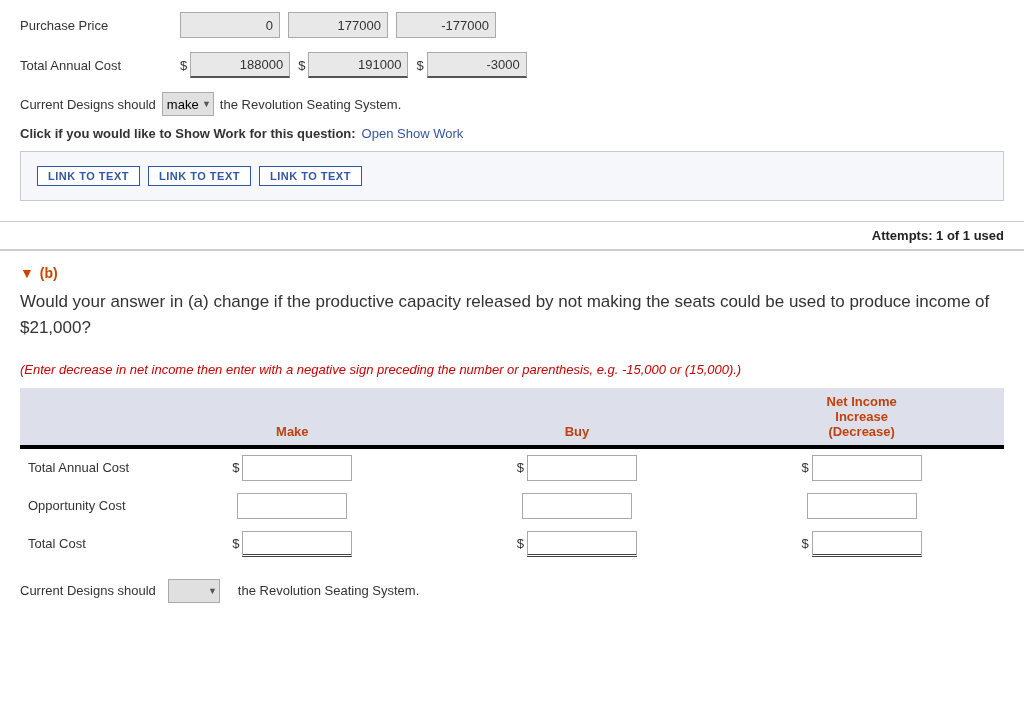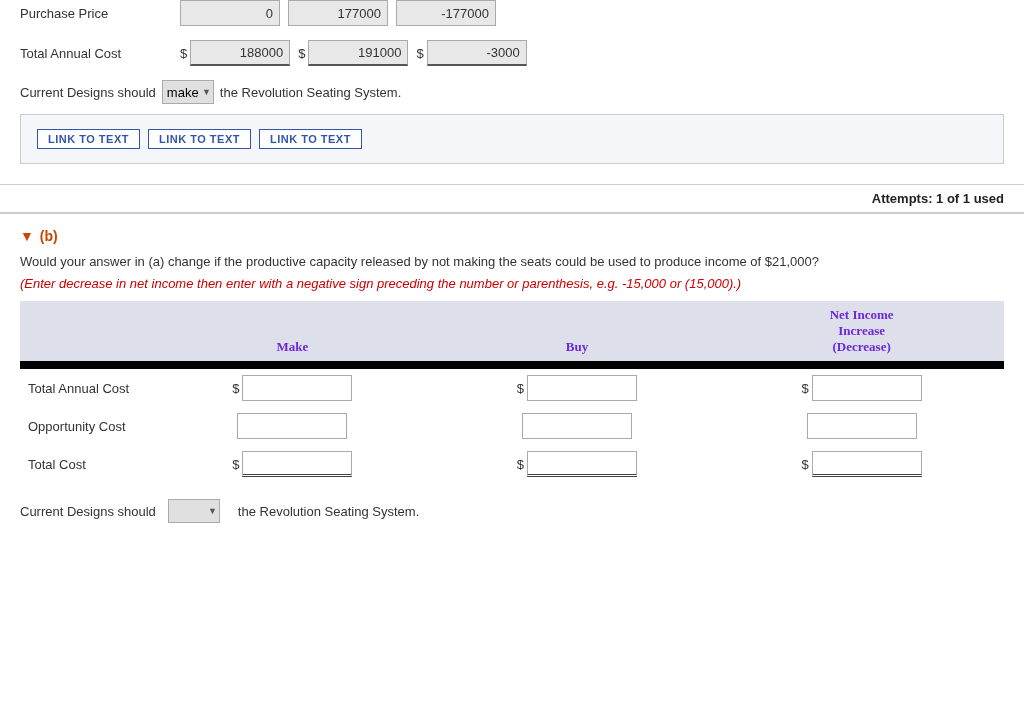--- a/index.html
+++ b/index.html
@@ -5,21 +5,21 @@
     * { box-sizing: border-box; margin: 0; padding: 0; }
     body {
       font-family: Arial, sans-serif;
       font-size: 13px;
       color: #333;
       background: #fff;
       width: 1024px;
     }
 
     .section-top {
-      padding: 0 20px 10px 20px;
+      padding: 12px 20px 10px 20px;
       border-bottom: 1px solid #ccc;
     }
 
     .row-line {
       display: flex;
       align-items: center;
       margin-bottom: 14px;
     }
 
     .row-label {
@@ -158,23 +158,23 @@
       margin-right: 6px;
     }
 
     .section-b-title {
       font-weight: bold;
       color: #cc4400;
       font-size: 14px;
     }
 
     .section-b-desc {
-      font-size: 13px;
-      color: #333;
-      margin-bottom: 2px;
+      font-size: 17px;
+      color: #333;
+      margin-bottom: 20px;
       line-height: 1.5;
     }
 
     .section-b-note {
       font-size: 13px;
       color: #cc0000;
       font-style: italic;
       margin-bottom: 8px;
       line-height: 1.5;
     }
@@ -182,25 +182,24 @@
     .table-section {
       width: 100%;
       border-collapse: collapse;
       margin-bottom: 16px;
     }
 
     .table-section th {
       text-align: center;
       font-weight: bold;
       font-size: 13px;
-      color: #6d28d9;
+      color: #c2410c;
       padding: 4px 8px;
-      border-bottom: 8px solid #000000;
+      border-bottom: 4px solid #000000;
       vertical-align: bottom;
-      font-family: Liberation Serif, serif;
     }
 
     .table-section th.left-col {
       text-align: left;
       width: 130px;
     }
 
     .table-section td {
       padding: 6px 8px;
       font-size: 13px;
@@ -303,20 +302,24 @@
         <select class="make-select">
           <option>make</option>
           <option>buy</option>
         </select>
         <span class="select-arrow">▼</span>
       </div>
     </span>
     <span>the Revolution Seating System.</span>
   </div>
 
+  <div class="show-work-row">
+    <span class="show-work-label">Click if you would like to Show Work for this question:</span>
+    <a class="open-show-work-link">Open Show Work</a>
+  </div>
 
   <div class="links-box">
     <button class="link-btn">LINK TO TEXT</button>
     <button class="link-btn">LINK TO TEXT</button>
     <button class="link-btn">LINK TO TEXT</button>
   </div>
 </div>
 
 <div class="attempts-row">Attempts: 1 of 1 used</div>
 

